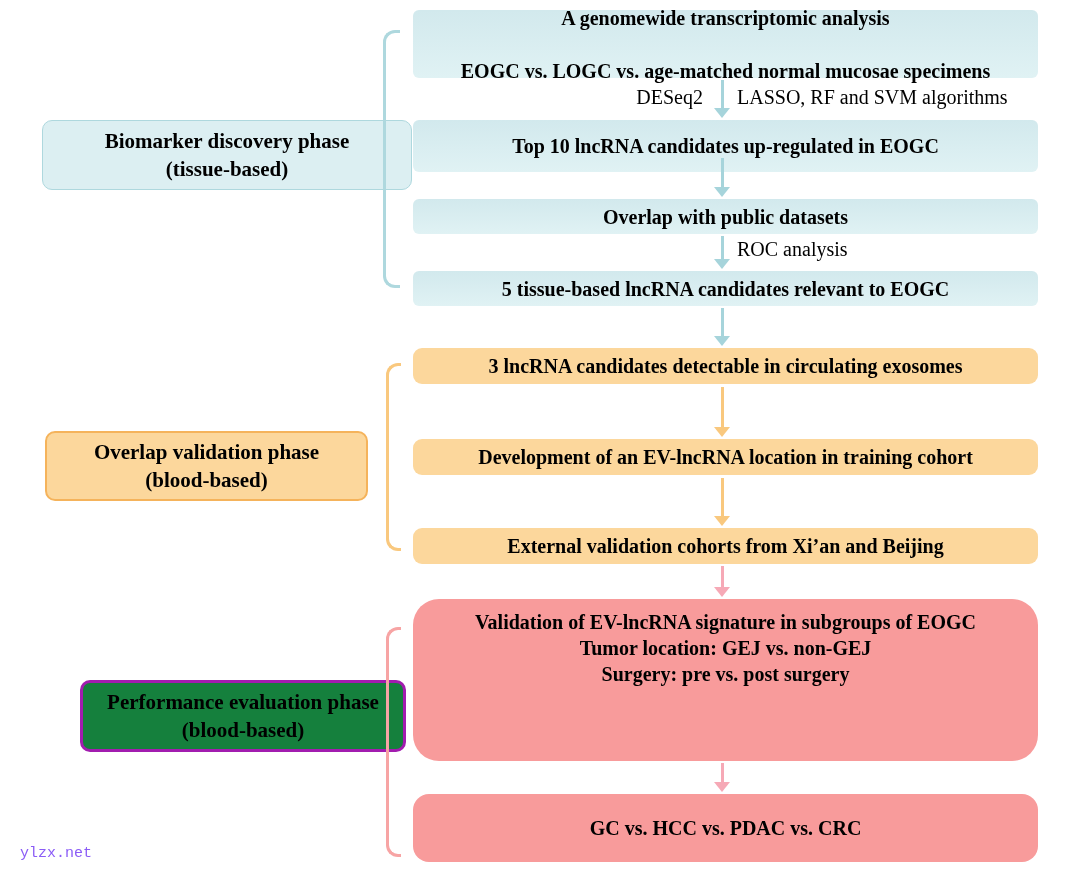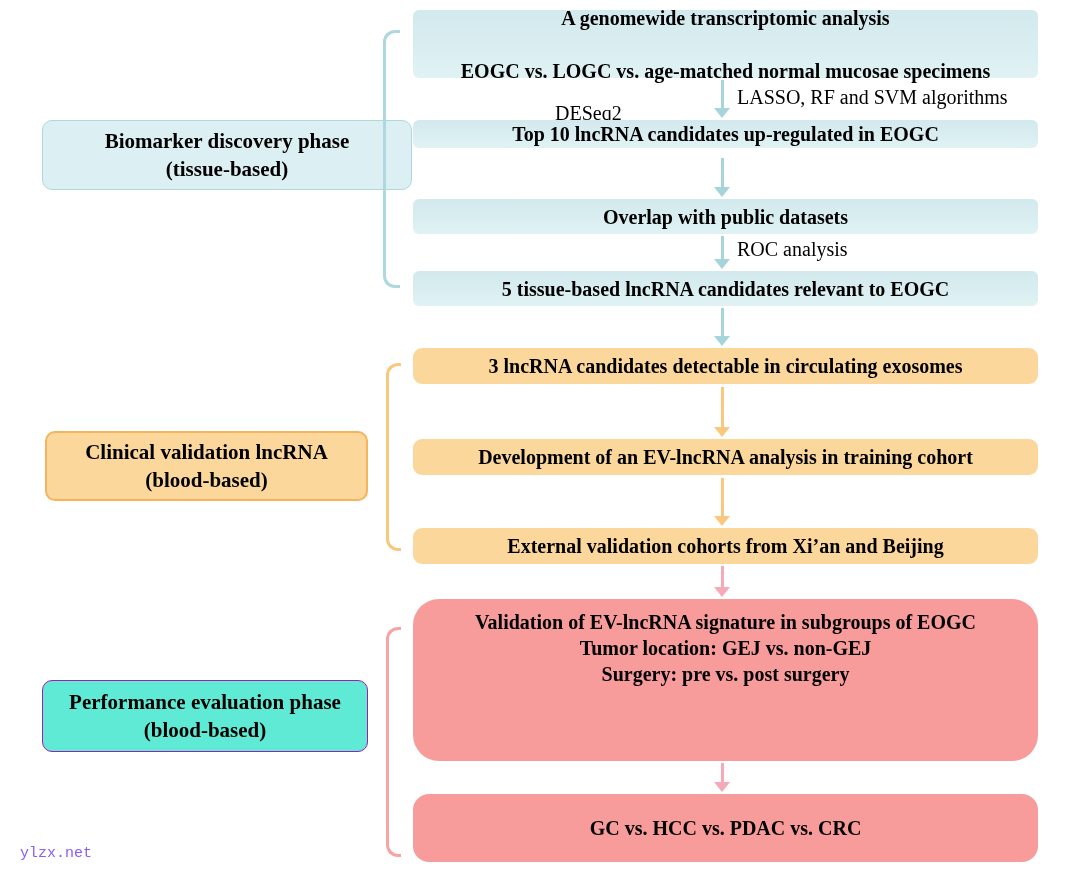--- a/index.html
+++ b/index.html
@@ -43,41 +43,41 @@
   .pink-bracket   { border-color:#f7a4a4; }
 
   .phase-label {
     position:absolute; box-sizing:border-box;
     display:flex; flex-direction:column; justify-content:center; align-items:center;
     text-align:center; font-weight:bold; font-size:21px; line-height:1.35;
     border-radius:10px;
   }
   .teal-label   { background:#dceff2; border:1px solid #aed8de; }
   .orange-label { background:#fcd79c; border:2px solid #f5b35b; }
-  .pink-label   { background:#5eead4; border:1px solid #a21caf; }
+  .pink-label   { background:#15803d; border:3px solid #a21caf;margin-left:38px; }
 
   .sub-line { font-weight:bold; }
 
   .watermark {
     position:absolute; left:8px; top:845px;
     font-family:Liberation Mono, monospace; font-size:15px; color:#8b5cf6;margin-left:12px;
   }
 </style>
 </head>
 <body>
 
 <div class="canvas">
 
   <div class="phase-label teal-label" style="left:42px; top:120px; width:370px; height:70px;">
     <div>Biomarker discovery phase</div>
     <div>(tissue-based)</div>
   </div>
 
   <div class="phase-label orange-label" style="left:45px; top:431px; width:323px; height:70px;">
-    <div>Clinical validation lncRNA</div>
+    <div>Overlap validation phase</div>
     <div>(blood-based)</div>
   </div>
 
   <div class="phase-label pink-label" style="left:42px; top:680px; width:326px; height:72px;">
     <div>Performance evaluation phase</div>
     <div>(blood-based)</div>
   </div>
 
   <div class="bracket teal-bracket" style="left:383px; top:30px; width:17px; height:258px;"></div>
   <div class="bracket orange-bracket" style="left:386px; top:363px; width:15px; height:188px;"></div>
@@ -85,24 +85,24 @@
 
   <div class="box teal-box" style="top:10px; height:68px;gap:27px;">
     <div class="bold">A genomewide transcriptomic analysis</div>
     <div class="sub-line">EOGC vs. LOGC vs. age-matched normal mucosae specimens</div>
   </div>
 
   <div class="arrow teal-arrow" style="top:80px; height:38px;">
     <div class="stem"></div>
     <div class="head"></div>
   </div>
-  <div class="arrow-label" style="left:555px; top:102px; width:148px; text-align:left;">DESeq2</div>
+  <div class="arrow-label" style="left:555px; top:86px; width:148px; text-align:right;">DESeq2</div>
   <div class="arrow-label" style="left:737px; top:86px;">LASSO, RF and SVM algorithms</div>
 
-  <div class="box teal-box" style="top:120px; height:28px;">
+  <div class="box teal-box" style="top:120px; height:52px;">
     <div class="bold">Top 10 lncRNA candidates up-regulated in EOGC</div>
   </div>
 
   <div class="arrow teal-arrow" style="top:158px; height:39px;">
     <div class="stem"></div>
     <div class="head"></div>
   </div>
 
   <div class="box teal-box" style="top:199px; height:35px;">
     <div class="bold">Overlap with public datasets</div>
@@ -126,21 +126,21 @@
   <div class="box orange-box" style="top:348px; height:36px;">
     <div class="bold">3 lncRNA candidates detectable in circulating exosomes</div>
   </div>
 
   <div class="arrow orange-arrow" style="top:387px; height:50px;">
     <div class="stem"></div>
     <div class="head"></div>
   </div>
 
   <div class="box orange-box" style="top:439px; height:36px;">
-    <div class="bold">Development of an EV-lncRNA analysis in training cohort</div>
+    <div class="bold">Development of an EV-lncRNA location in training cohort</div>
   </div>
 
   <div class="arrow orange-arrow" style="top:478px; height:48px;">
     <div class="stem"></div>
     <div class="head"></div>
   </div>
 
   <div class="box orange-box" style="top:528px; height:36px;">
     <div class="bold">External validation cohorts from Xi’an and Beijing</div>
   </div>

